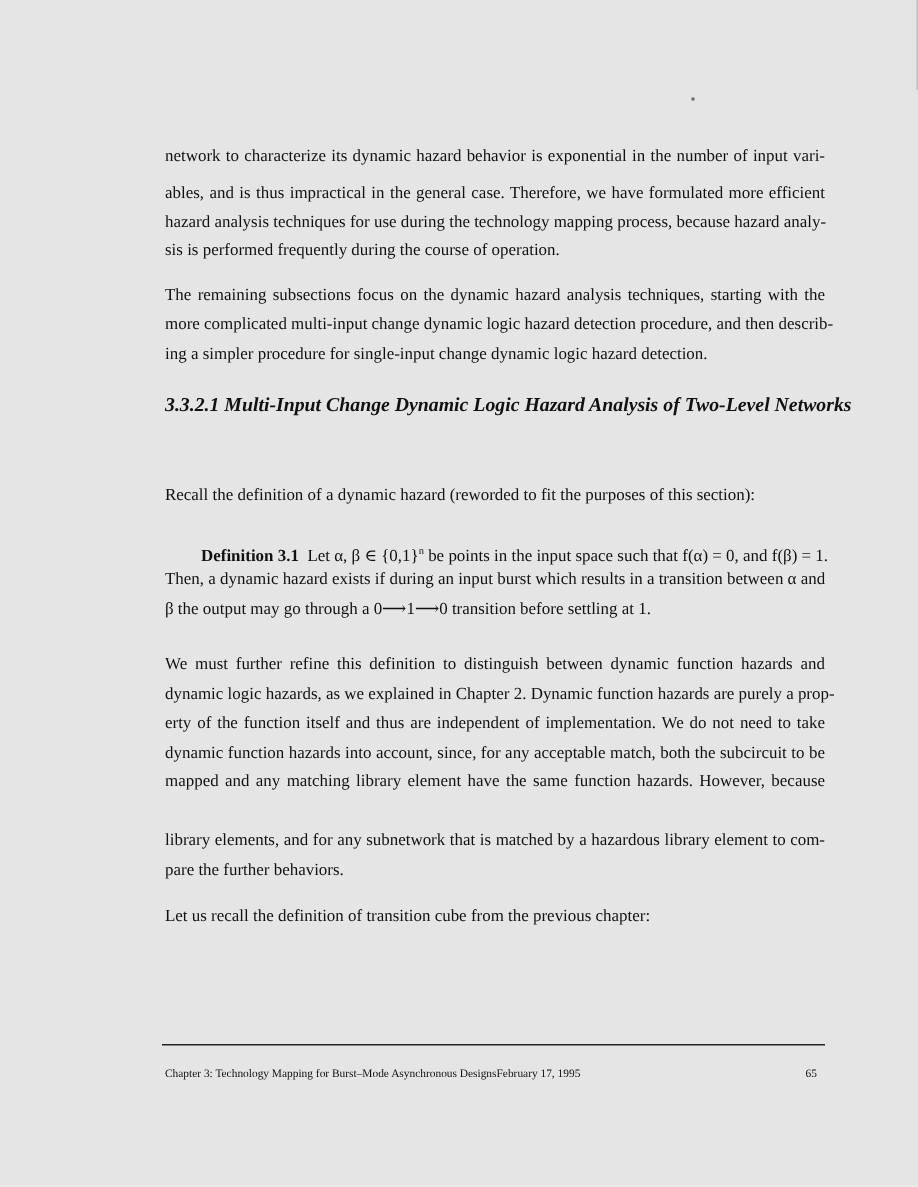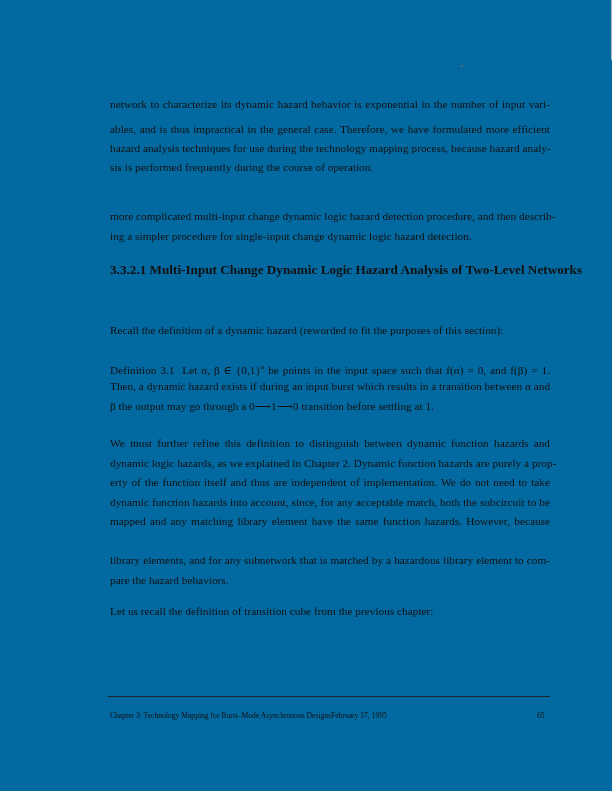--- a/index.html
+++ b/index.html
@@ -1,42 +1,43 @@
 <!DOCTYPE html>
 <html><head>
 <meta charset="utf-8">
 <style>
   html, body { margin: 0; padding: 0; background: #ffffff; }
   body { width: 612px; height: 791px; position: relative; overflow: hidden;
          font-family: "Liberation Serif", "DejaVu Serif", serif; color: #111; }
-  .page { position: absolute; left: 0; top: 0; width: 612px; height: 791px; background: #0369a1; }
+  .page { position: absolute; left: 0; top: 0; width: 612px; height: 791px; background: #e5e5e5; }
   .line { position: absolute; left: 110px; width: 440px; font-size: 11.3px; line-height: 14px;
           white-space: nowrap; }
   .just { text-align: justify; text-align-last: justify; }
-  .heading { font-weight: bold; font-size: 13.2px; }
-  .bold { font-weight: normal; }
+  .heading { font-weight: bold; font-size: 13.2px; font-style: italic; }
+  .bold { font-weight: bold; margin-left: 24px; }
   .it { }
   .rule { position: absolute; left: 108px; width: 442px; top: 696px; height: 1px; background: #222; }
   .footer { position: absolute; top: 711px; left: 110px; font-size: 7.6px; white-space: nowrap; }
   .pagenum { position: absolute; top: 711px; left: 537px; font-size: 7.6px; }
   .scanmark { position: absolute; left: 611px; top: 0; width: 1px; height: 60px; background: #bbb; }
   .speck { position: absolute; left: 461px; top: 65px; width: 2px; height: 2px; background: #666; }
 </style>
 </head>
 <body>
 
 <div class="page">
   <div class="scanmark"></div>
   <div class="speck"></div>
 
   <div class="line just" style="top:97px">network to characterize its dynamic hazard behavior is exponential in the number of input vari-</div>
   <div class="line just" style="top:141px">hazard analysis techniques for use during the technology mapping process, because hazard analy-</div>
   <div class="line just" style="top:122px">ables, and is thus impractical in the general case. Therefore, we have formulated more efficient</div>
   <div class="line" style="top:160px">sis is performed frequently during the course of operation.</div>
 
+  <div class="line just" style="top:190px">The remaining subsections focus on the dynamic hazard analysis techniques, starting with the</div>
   <div class="line just" style="top:209px">more complicated multi-input change dynamic logic hazard detection procedure, and then describ-</div>
   <div class="line" style="top:229px">ing a simpler procedure for single-input change dynamic logic hazard detection.</div>
 
   <div class="line heading" style="top:263px">3.3.2.1 Multi-Input Change Dynamic Logic Hazard Analysis of Two-Level Networks</div>
 
   <div class="line" style="top:323px">Recall the definition of a dynamic hazard (reworded to fit the purposes of this section):</div>
 
   <div class="line just" style="top:360px">
     <span class="bold">Definition 3.1</span>&nbsp;&nbsp;<span class="it">Let α, β ∈ {0,1}</span><sup class="it" style="font-size:7px">n</sup><span class="it"> be points in the input space such that f(α) = 0, and f(β) = 1.</span>
   </div>
@@ -48,21 +49,21 @@
   <div class="line just" style="top:436px">
     <span>We must further refine this definition to distinguish between dynamic </span><span class="it">function</span><span> hazards and</span>
   </div>
   <div class="line just" style="top:456px">
     <span>dynamic </span><span class="it">logic</span><span> hazards, as we explained in Chapter 2. Dynamic function hazards are purely a prop-</span>
   </div>
   <div class="line just" style="top:495px">dynamic function hazards into account, since, for any acceptable match, both the subcircuit to be</div>
   <div class="line just" style="top:475px">erty of the function itself and thus are independent of implementation. We do not need to take</div>
   <div class="line just" style="top:514px">mapped and any matching library element have the same function hazards. However, because</div>
   <div class="line just" style="top:553px">library elements, and for any subnetwork that is matched by a hazardous library element to com-</div>
-  <div class="line" style="top:573px">pare the hazard behaviors.</div>
+  <div class="line" style="top:573px">pare the further behaviors.</div>
 
   <div class="line" style="top:604px">
     <span>Let us recall the definition of </span><span class="it">transition cube</span><span> from the previous chapter:</span>
   </div>
 
   <div class="rule"></div>
   <div class="footer">Chapter 3: Technology Mapping for Burst–Mode Asynchronous DesignsFebruary 17, 1995</div>
   <div class="pagenum">65</div>
 </div>
 

